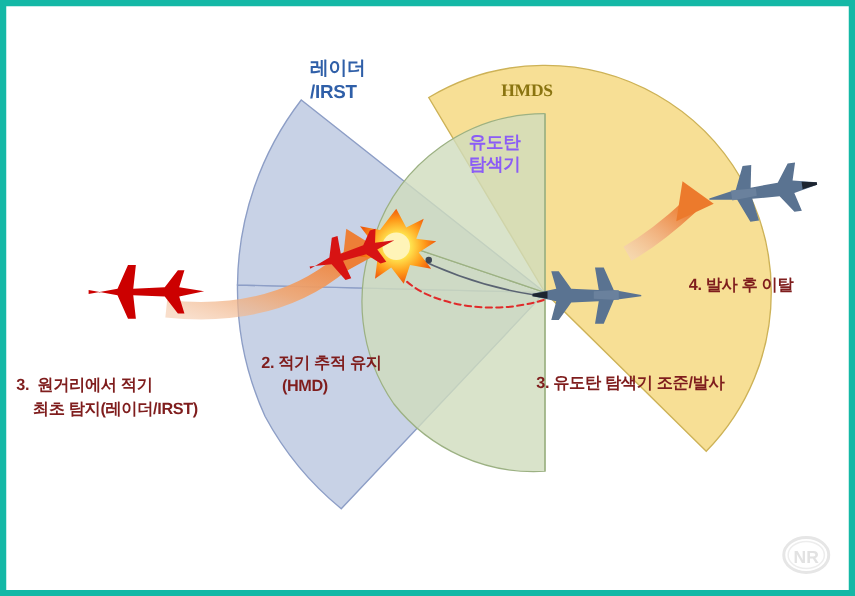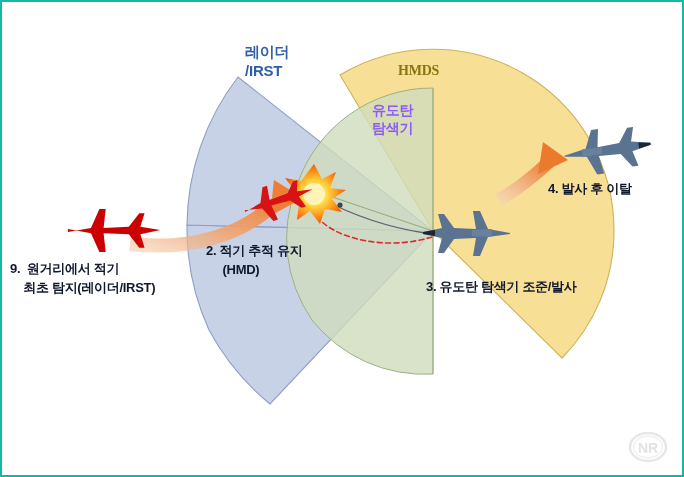--- a/index.html
+++ b/index.html
@@ -10,21 +10,21 @@
   }
   body {
     font-family: "Liberation Sans", "DejaVu Sans", sans-serif;
   }
   #stage {
     position: relative;
     width: 684px;
     height: 477px;
     background: #ffffff;
     overflow: hidden;
-    border: 2px solid #14b8a6;
+    border: 5px solid #14b8a6;
     box-sizing: border-box;
   }
   #scene {
     position: absolute;
     left: 0; top: 0;
     width: 684px;
     height: 477px;
   }
   .lbl {
     position: absolute;
@@ -52,30 +52,31 @@
   }
   #label-seeker {
     left: 370px; top: 100px;
     color: #8b5cf6;
     font-size: 14px;
     text-align: left;
   }
   
   .step {
     position: absolute;
-    color: #0f172a;
+    color: #7f1d1d;
     font-size: 13px;
     font-weight: bold;
     white-space: pre;
     line-height: 1.45;
     letter-spacing: -0.3px;
+    margin-top: 36px;
   }
   #step-1 { left: 8px;  top: 258px; }
   #step-2 { left: 204px; top: 240px; text-align: left; }
-  #step-3 { left: 424px; top: 276px; }
+  #step-3 { left: 424px; top: 256px; }
   #step-4 { left: 546px; top: 178px; }
 
   
   #watermark {
     position: absolute;
     right: 14px;
     bottom: 8px;
     display: flex;
     align-items: center;
     gap: 11px;
@@ -199,21 +200,21 @@
   </svg>
 
   <div class="lbl sector-label" id="label-radar">레이더
 /IRST</div>
 
   <div class="lbl sector-label" id="label-hmds">HMDS</div>
 
   <div class="lbl sector-label" id="label-seeker">유도탄
 탐색기</div>
 
-  <div class="step" id="step-1">9.  원거리에서 적기
+  <div class="step" id="step-1">3.  원거리에서 적기
     최초 탐지(레이더/IRST)</div>
 
   <div class="step" id="step-2">2. 적기 추적 유지
      (HMD)</div>
 
   <div class="step" id="step-3">3. 유도탄 탐색기 조준/발사</div>
 
   <div class="step" id="step-4">4. 발사 후 이탈</div>
 
   <div id="watermark">

